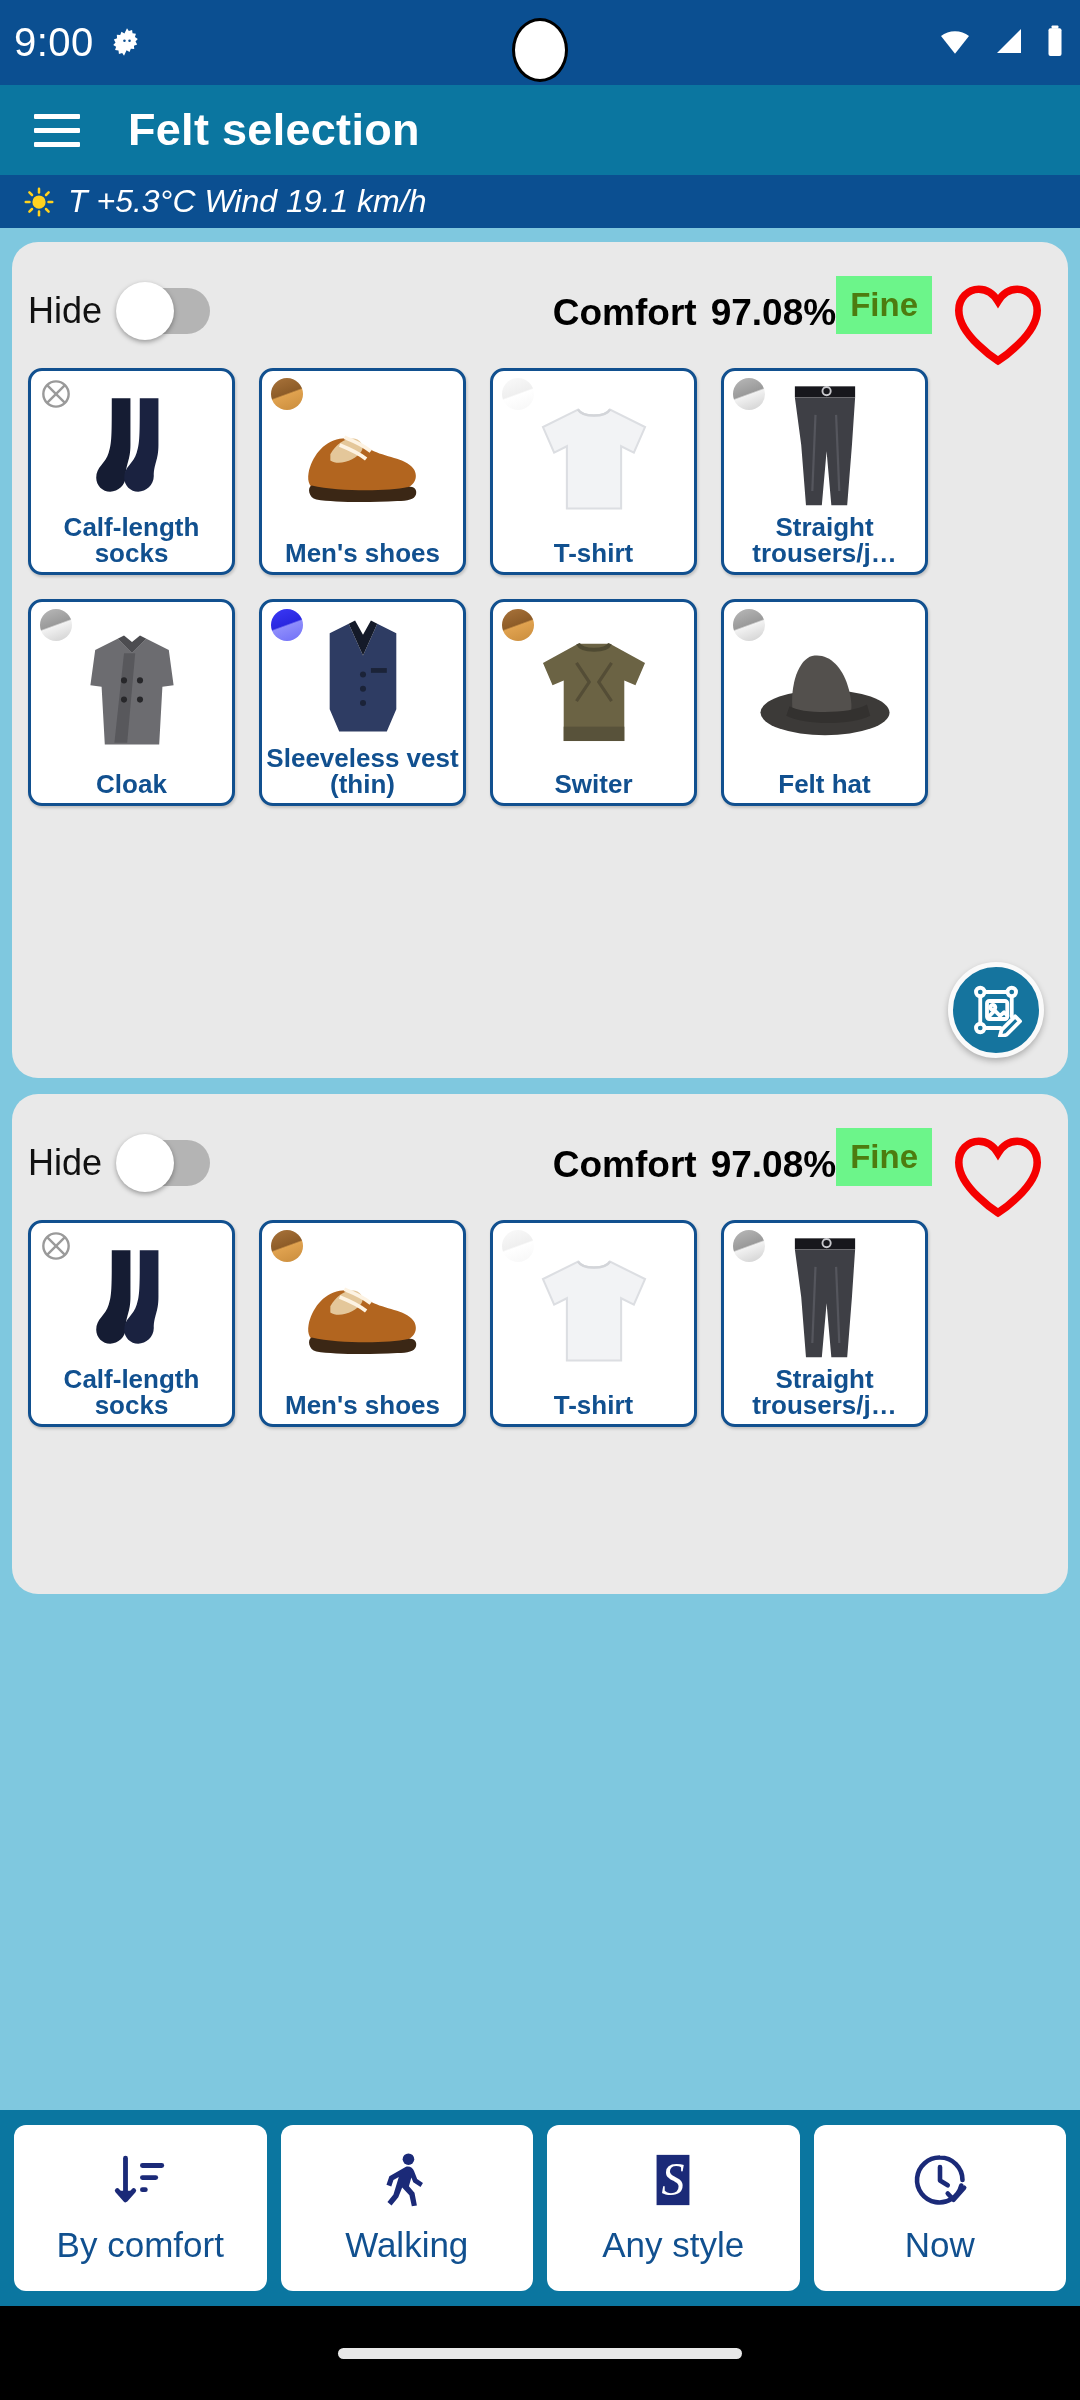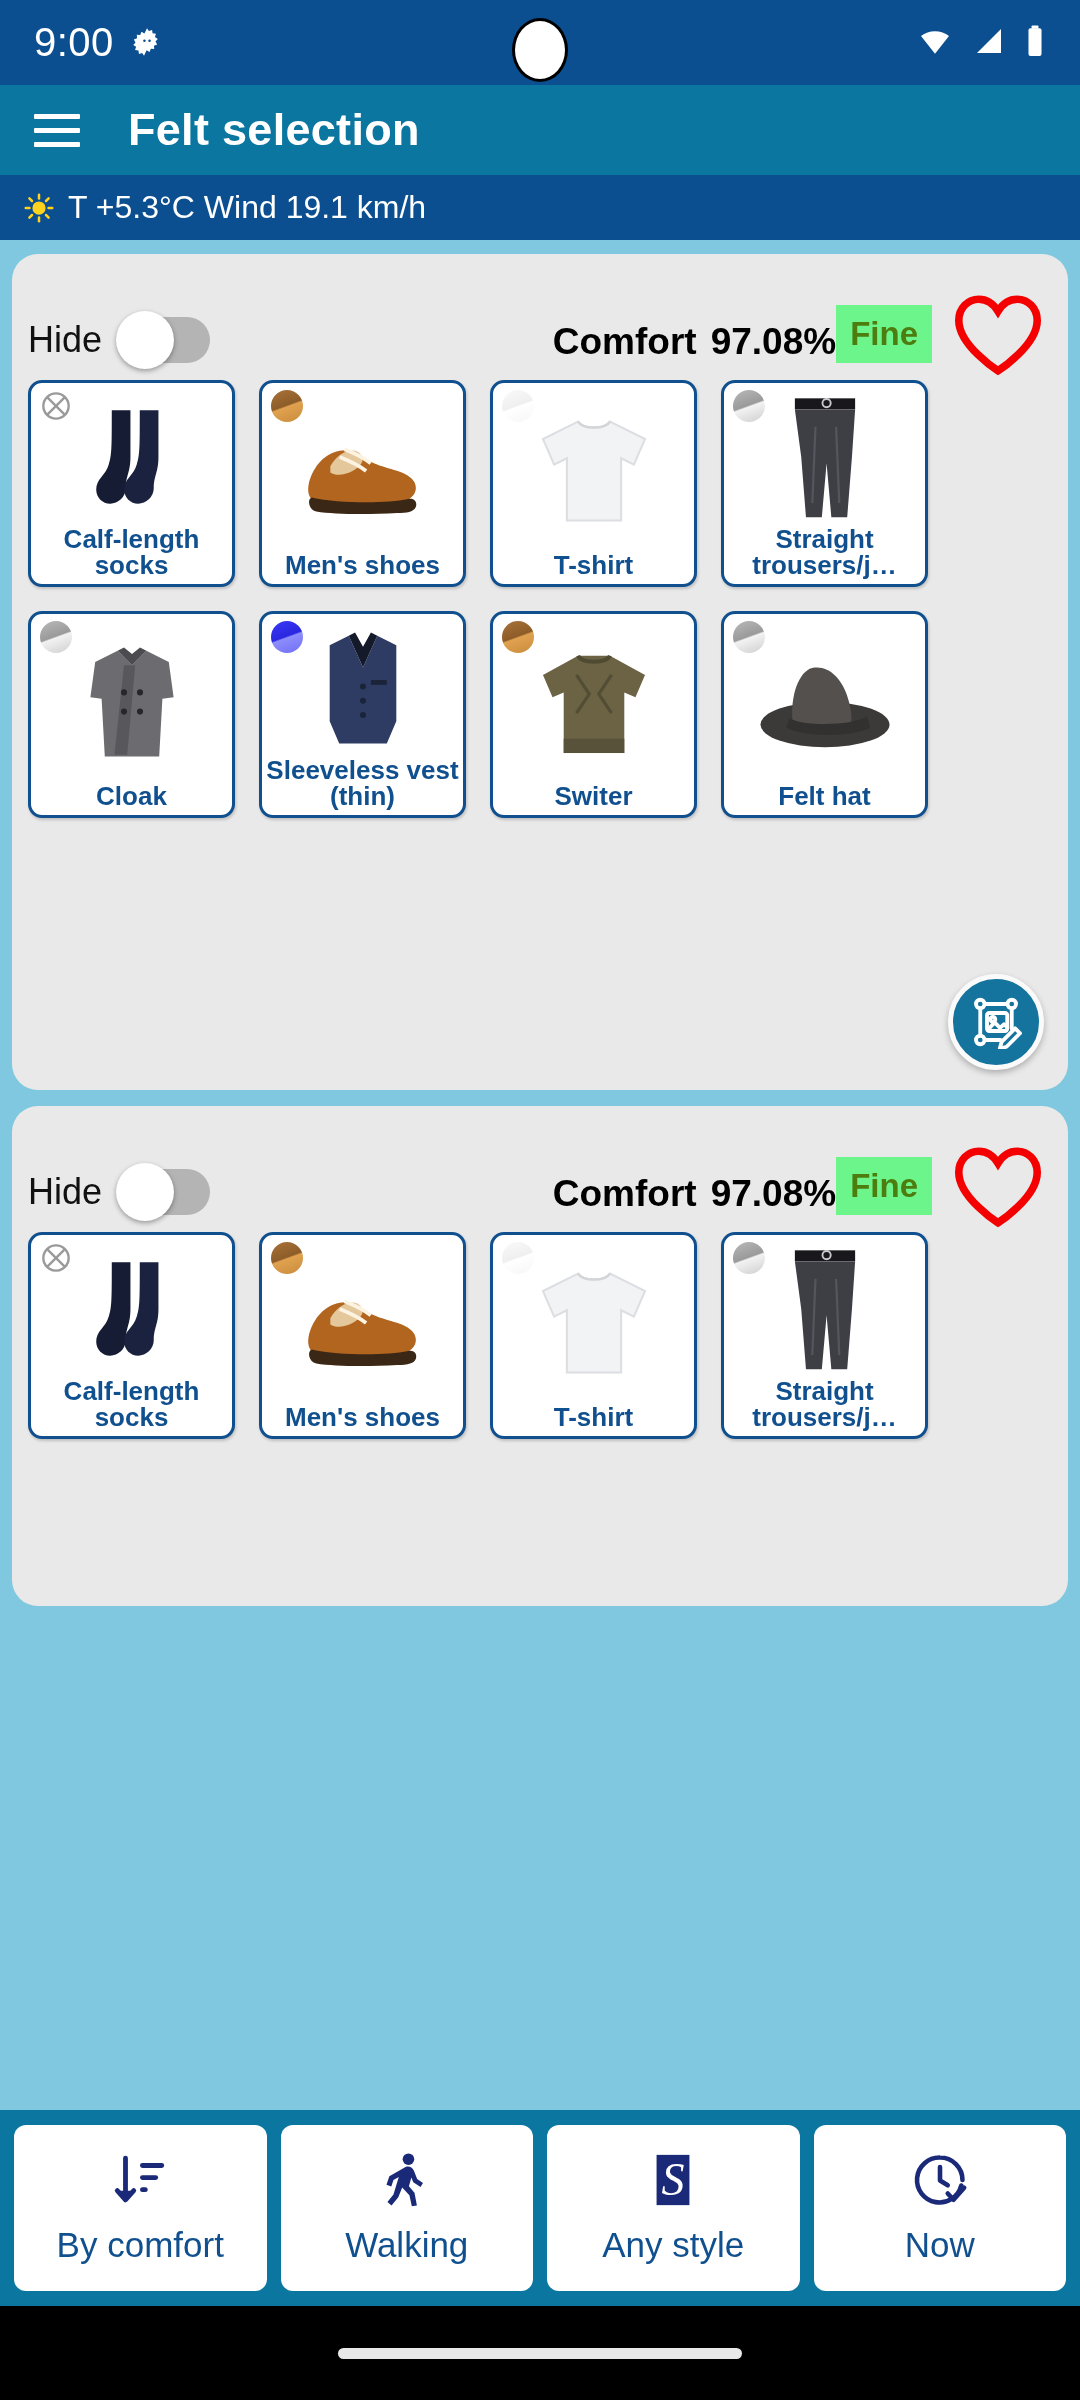--- a/index.html
+++ b/index.html
@@ -7,21 +7,21 @@
     width:1080px; height:2400px;
     background:#000;
     font-family:"Liberation Sans", sans-serif;
     overflow:hidden;
   }
   .phone{ position:relative; width:1080px; height:2400px; background:#7fc8df; }
 
   
   .statusbar{
     position:relative; height:85px; background:#0b4f91;
-    display:flex; align-items:center; padding:0 34px;
+    display:flex; align-items:center; padding:0 14px;
   }
   .sb-time{ color:#fff; font-size:40px; letter-spacing:.5px; }
   .sb-gear{ margin-left:16px; display:flex; align-items:center; }
   .sb-right{ margin-left:auto; display:flex; align-items:center; gap:18px; }
   .camhole{
     position:absolute; left:50%; top:18px; transform:translateX(-50%);
     width:56px; height:64px; border-radius:50%;
     background:#fff; border:3px solid #000;
   }
 
@@ -31,33 +31,33 @@
     display:flex; align-items:center; padding:0 34px;
   }
   .hamburger{ width:46px; display:flex; flex-direction:column; gap:9px; cursor:pointer; }
   .hamburger i{ display:block; height:5px; background:#fff; border-radius:1px; }
   .appbar-title{
     color:#fff; font-size:45px; font-weight:bold; margin-left:48px; letter-spacing:.3px;
   }
 
   
   .weather{
-    height:65px; background:#0b4f91; display:flex; align-items:center; padding:0 24px;
-    color:#fff; font-size:32px; gap:14px;
+    height:53px; background:#0b4f91; display:flex; align-items:center; padding:0 24px;
+    color:#fff; font-size:32px; gap:14px;font-style:italic;
   }
   .sun{ width:30px; height:30px; position:relative; flex:none; }
 
   
   .scroll{ position:relative; height:2012px; padding:14px 12px 0 12px; }
   .outfit{
     background:#e9e9e9; border-radius:26px; position:relative;
     padding:16px 16px 20px 16px; margin-bottom:16px;
   }
   .outfit-head{
-    display:flex; align-items:center; height:110px; position:relative;
+    display:flex; align-items:flex-start; height:110px; position:relative;
   }
   .hide-wrap{ display:flex; align-items:center; gap:16px; margin-top:30px; }
   .hide-label{ font-size:36px; color:#111; }
   .toggle{
     width:92px; height:46px; border-radius:24px; background:#b4b4b4; position:relative;
     cursor:pointer;
   }
   .toggle::after{
     content:""; position:absolute; left:-2px; top:-6px;
     width:58px; height:58px; border-radius:50%; background:#fff;

